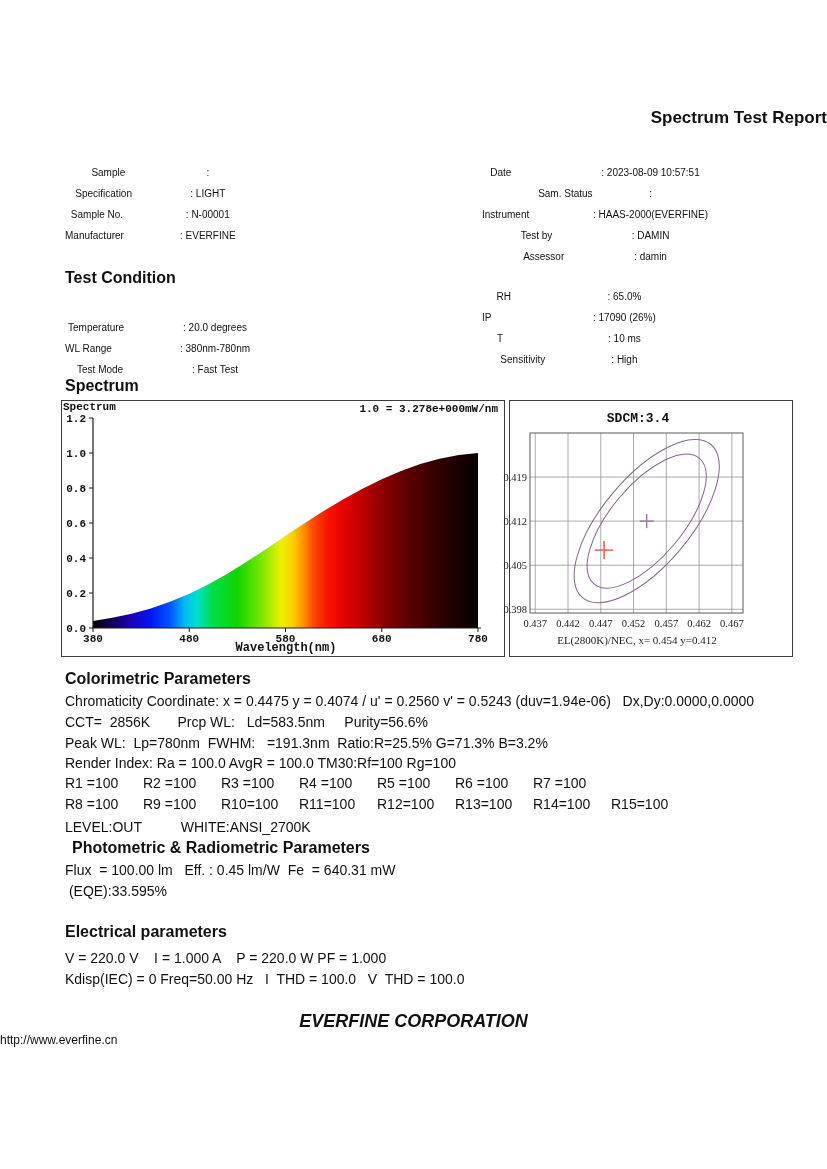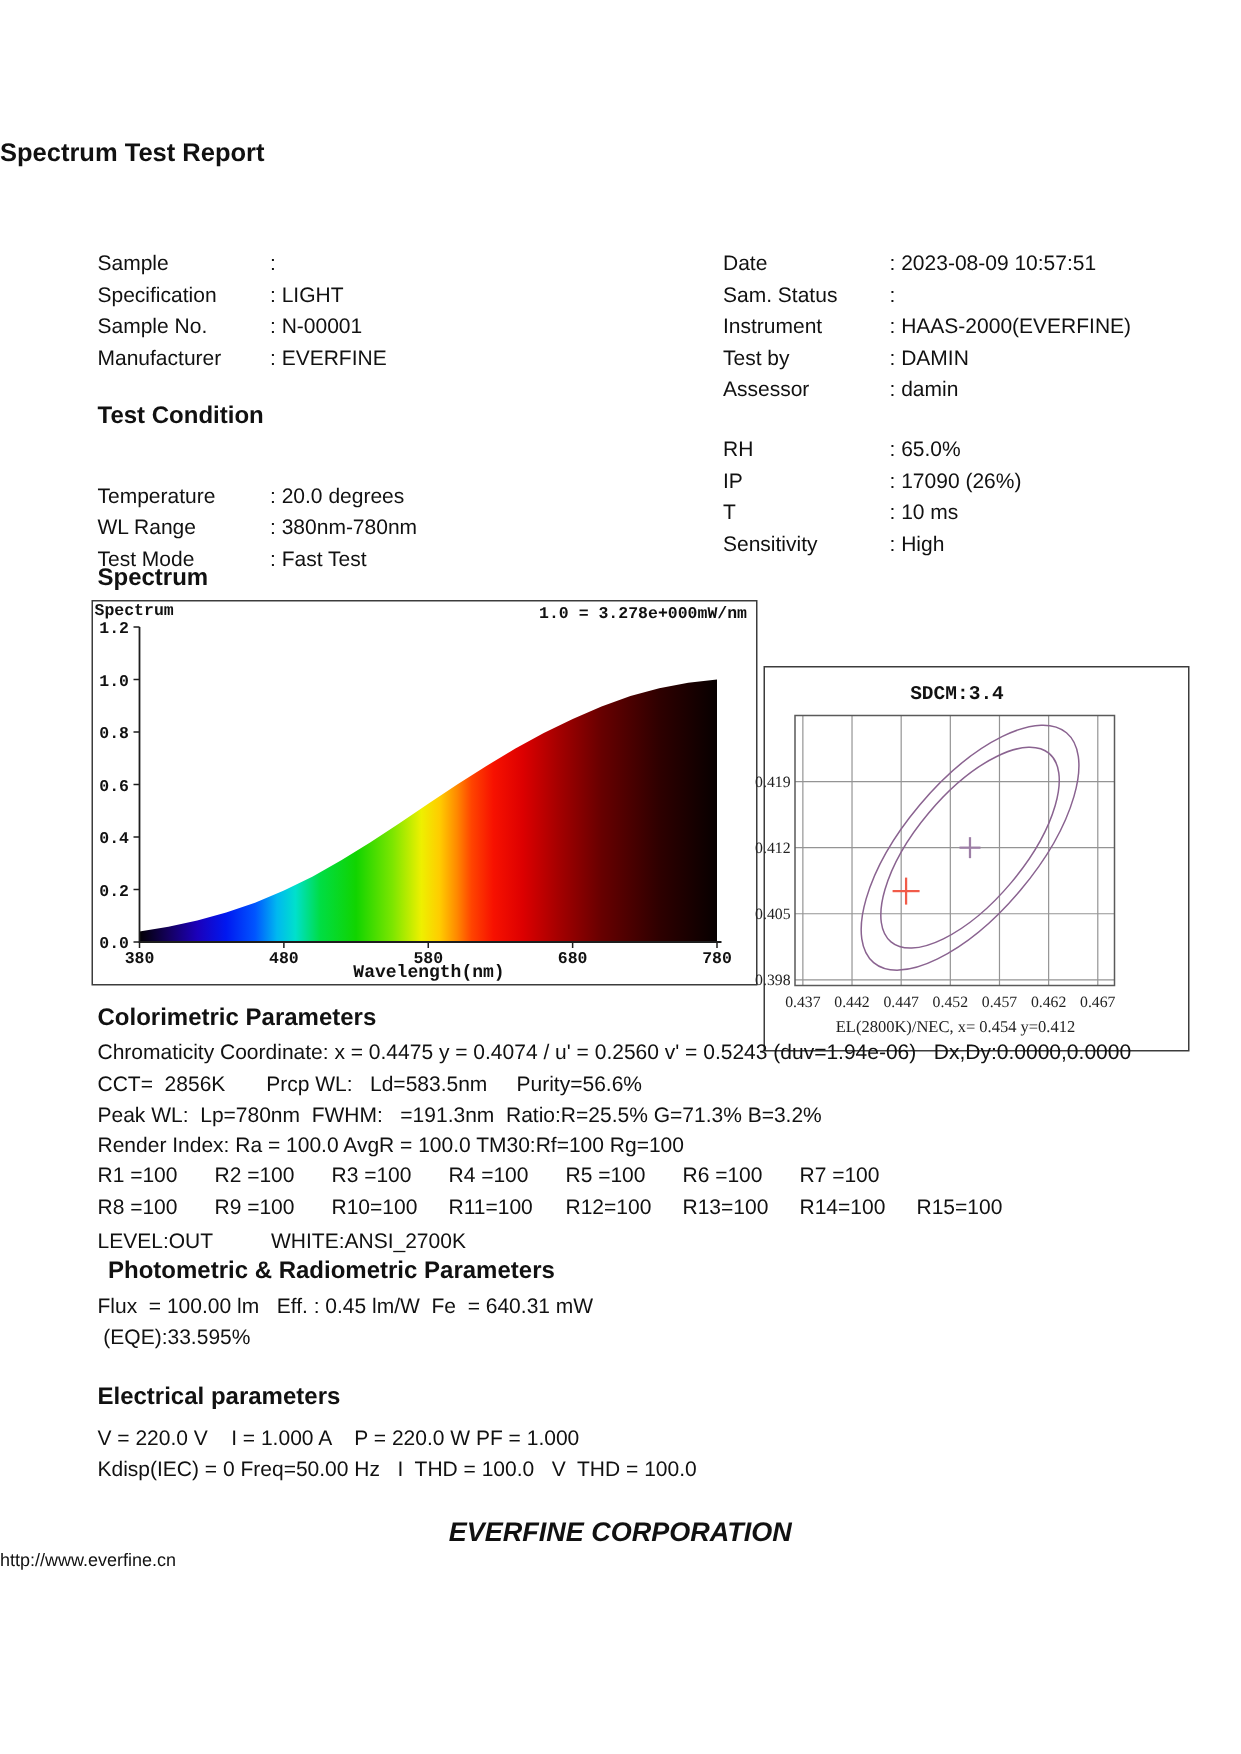--- a/index.html
+++ b/index.html
@@ -1,33 +1,33 @@
 <!DOCTYPE html>
 <html><head>
 <meta charset="utf-8">
 <style>
   html,body{margin:0;padding:0;background:#ffffff;}
   .page{position:relative;width:827px;height:1169px;background:#ffffff;
         font-family:"Liberation Sans",sans-serif;color:#111;overflow:hidden;}
-  .title{position:absolute;top:92px;left:0;width:827px;text-align:left;
+  .title{position:absolute;top:108px;left:0;width:827px;text-align:right;
          font-size:17px;font-weight:bold;}
   .sec{position:absolute;left:65px;}
   .kvcol{position:absolute;top:0;}
-  .kvrow{height:21px;display:flex;font-size:14px;}
+  .kvrow{height:21px;display:flex;font-size:10px;justify-content:center;}
   .kvlabel{width:115px;flex:none;}
   .kvlabel.r{width:111px;}
   .kvval{white-space:pre;}
   h2.h{margin:0;font-size:16px;font-weight:bold;font-family:"Liberation Sans",sans-serif;}
   .pline{font-size:14px;line-height:20.8px;white-space:pre-wrap;}
   .rrow{height:21px;font-size:14px;}
   .rcell{display:inline-block;width:78px;}
   .charts{position:absolute;left:61px;top:400px;display:flex;gap:4px;}
   .panel{border:1px solid #3c3c3c;background:#fff;position:relative;box-sizing:border-box;}
   .panel.spec{width:444px;height:257px;}
-  .panel.sdcm{width:284px;height:257px;margin-top:44px;}
+  .panel.sdcm{width:284px;height:257px;}
   .panel svg{position:absolute;left:0;top:0;overflow:visible;}
   .mono11{font:bold 11px "Liberation Mono",monospace;fill:#111;}
   .mono12{font:bold 12px "Liberation Mono",monospace;fill:#111;}
   .mono13{font:bold 13px "Liberation Mono",monospace;fill:#111;}
   .serif10{font:10.5px "Liberation Serif",serif;fill:#222;}
   .serif11{font:11px "Liberation Serif",serif;fill:#222;}
   .footer-name{position:absolute;top:1011px;left:0;width:827px;text-align:center;
                font-size:18px;font-weight:bold;font-style:italic;}
   .footer-url{position:absolute;top:1033px;left:0;width:827px;font-size:12px;}
   .indent{padding-left:7px;}

